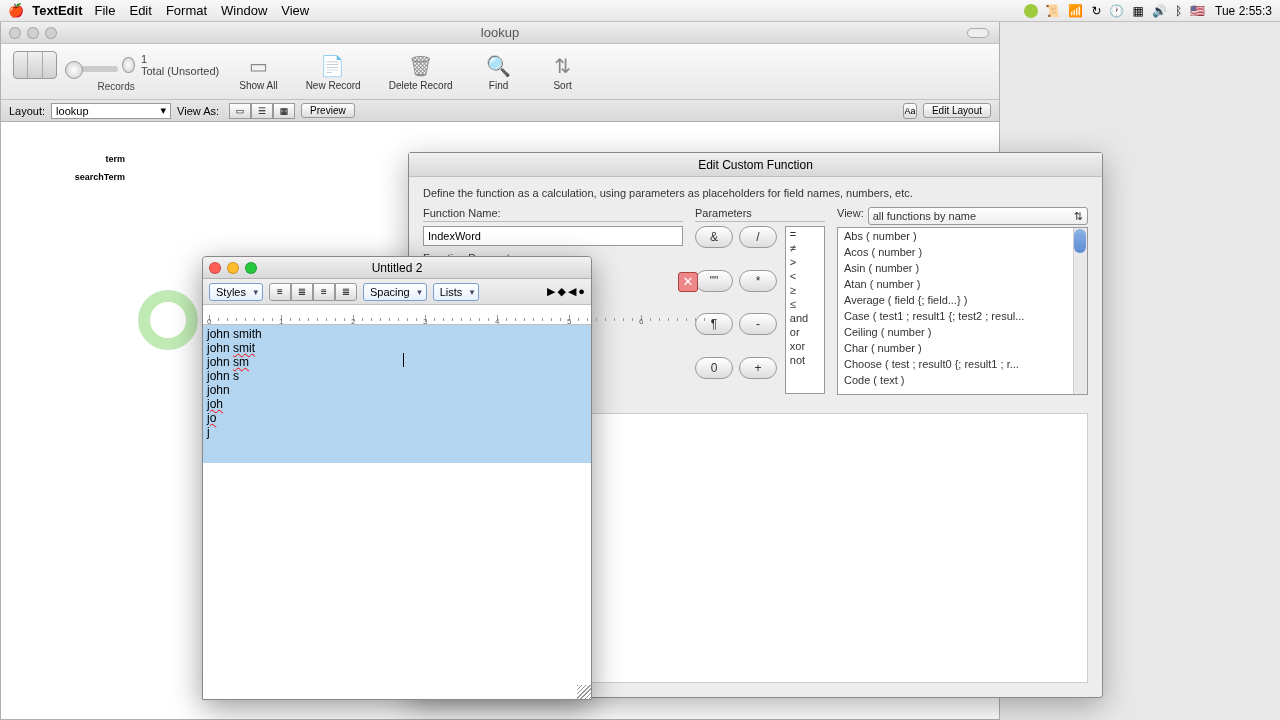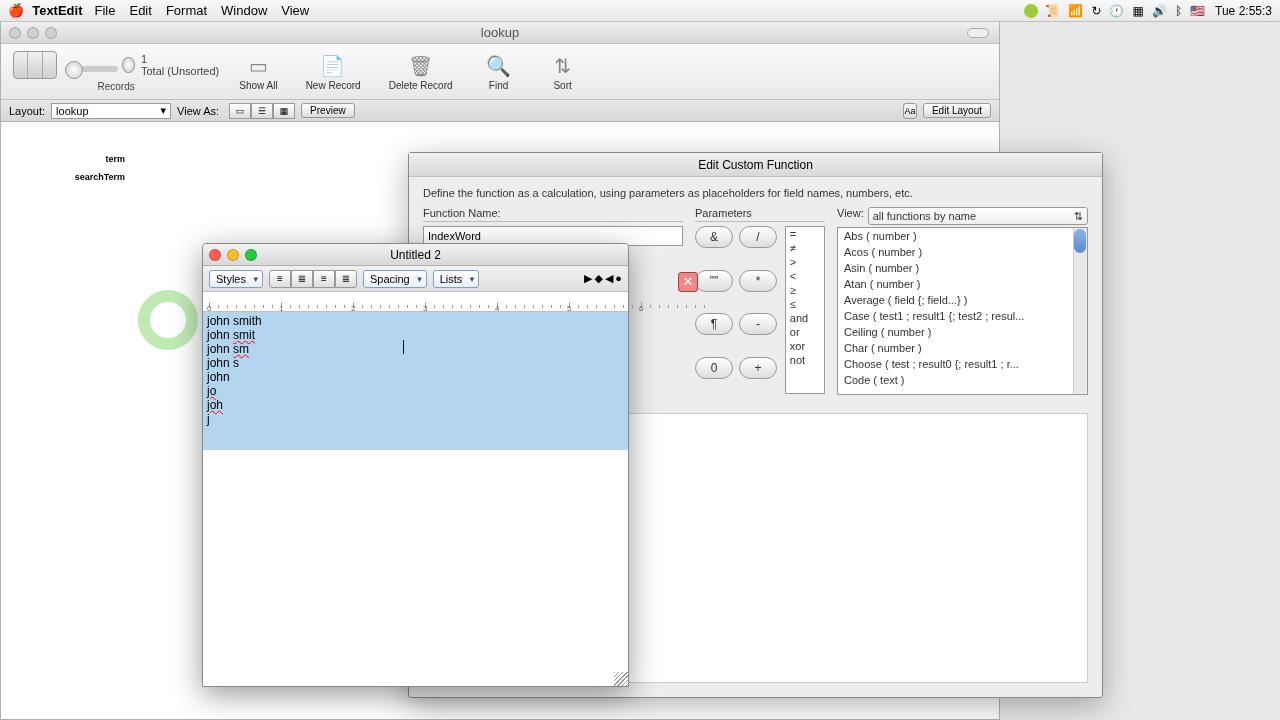--- a/index.html
+++ b/index.html
@@ -69,21 +69,21 @@
 .op-list { width:42px; height:168px; border:1px solid #999; background:#fff; overflow:hidden; font-size:11px;}
 .op-list div { padding:1px 4px; }
 .fn-list { height:168px; border:1px solid #999; background:#fff; overflow:hidden; font-size:11px; position:relative;}
 .fn-list div { padding:2px 6px; }
 .fn-scrollbar { position:absolute; right:0; top:0; width:14px; height:100%; background:#e8e8e8; border-left:1px solid #ccc;}
 .fn-thumb { position:absolute; right:1px; top:1px; width:12px; height:24px; background:linear-gradient(#8cb3e8,#5a8cd0); border-radius:6px;}
 .ecf-close-x { position:absolute; top:115px; right:-9px; width:20px; height:20px; background:#e88; border:1px solid #a44; border-radius:3px; color:#fff; font-size:13px; text-align:center; line-height:18px;}
 .ecf-lower { height:270px; background:#fff; border:1px solid #ccc; margin:8px 14px 14px;}
 
 
-.te-window { position:absolute; top:243px; left:202px; width:427px; height:444px; background:#fff; border:1px solid #888; box-shadow:0 8px 30px rgba(0,0,0,0.4); border-radius:4px 4px 0 0;}
+.te-window { position:absolute; top:256px; left:202px; width:390px; height:444px; background:#fff; border:1px solid #888; box-shadow:0 8px 30px rgba(0,0,0,0.4); border-radius:4px 4px 0 0;}
 .te-titlebar { height:22px; background:linear-gradient(#f2f2f2,#d8d8d8); border-bottom:1px solid #b0b0b0; display:flex; align-items:center; padding:0 6px; position:relative; border-radius:4px 4px 0 0;}
 .te-title { position:absolute; left:50%; transform:translateX(-50%); font-size:12px;}
 .tl.red{background:#ff5f56;} .tl.yellow{background:#ffbd2e;} .tl.green{background:#27c93f;}
 .te-toolbar { height:26px; background:linear-gradient(#f0f0f0,#e0e0e0); border-bottom:1px solid #c0c0c0; display:flex; align-items:center; padding:0 6px; gap:6px;}
 .te-dropdown { height:18px; border:1px solid #7a9fd0; background:linear-gradient(#fff,#e8f0ff); border-radius:3px; font-size:11px; padding:0 16px 0 6px; display:flex;align-items:center;position:relative;}
 .te-dropdown::after{content:'▾';position:absolute;right:4px;font-size:9px;color:#446;}
 .te-btngroup{display:flex;}
 .te-btn{width:22px;height:18px;border:1px solid #999;background:linear-gradient(#fff,#ddd);display:flex;align-items:center;justify-content:center;font-size:10px;}
 .te-btn:first-child{border-radius:3px 0 0 3px;}
 .te-btn:last-child{border-radius:0 3px 3px 0;}
@@ -369,20 +369,20 @@
       <div class="tick" style="left: 501px; height: 3px; top: 13px;"></div>
     </div>
   <div class="te-body">
     <div class="te-selection"></div>
     <div class="te-text" id="te-text">
         <div><span>john smith</span></div>
         <div><span>john </span><span class="spell-err">smit</span></div>
         <div><span>john </span><span class="spell-err">sm</span></div>
         <div><span>john s</span></div>
         <div><span>john</span></div>
+        <div><span></span><span class="spell-err">joh</span></div>
         <div><span></span><span class="spell-err">jo</span></div>
-        <div><span></span><span class="spell-err">joh</span></div>
         <div><span>j</span></div>
       </div>
     <div class="te-cursor"></div>
   </div>
   <div class="te-resize"></div>
 </div>
 
 </body></html>

